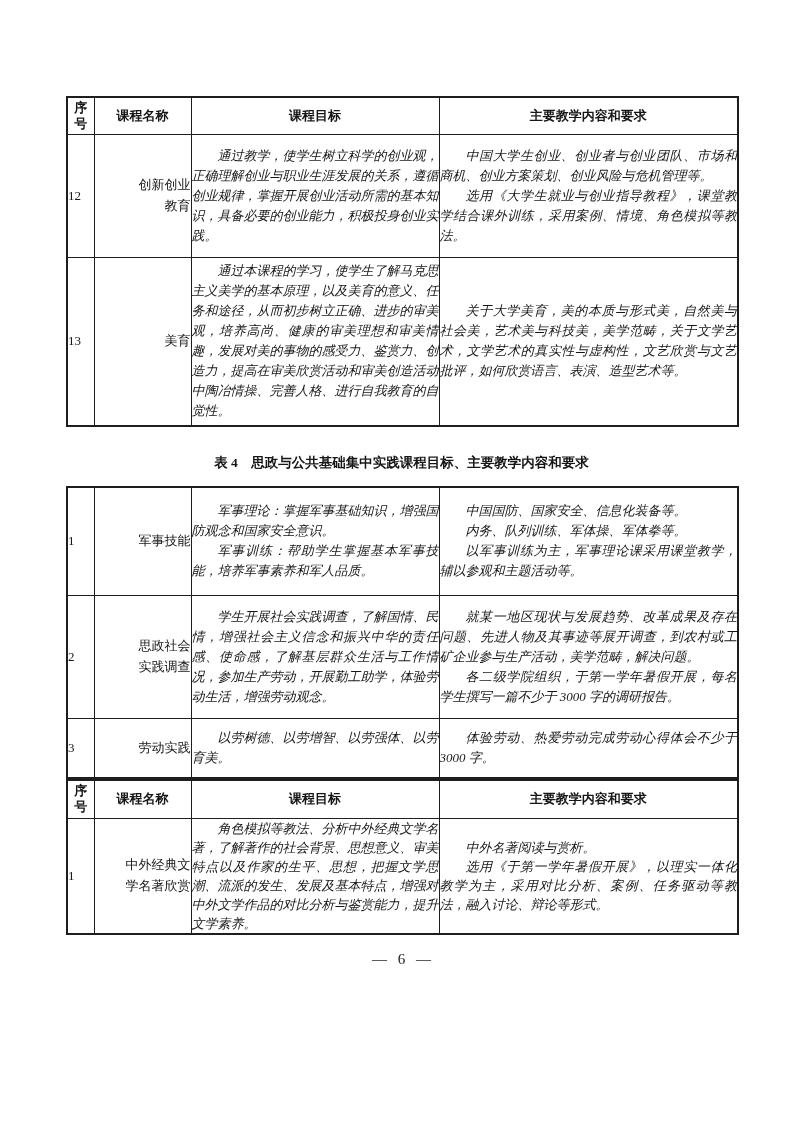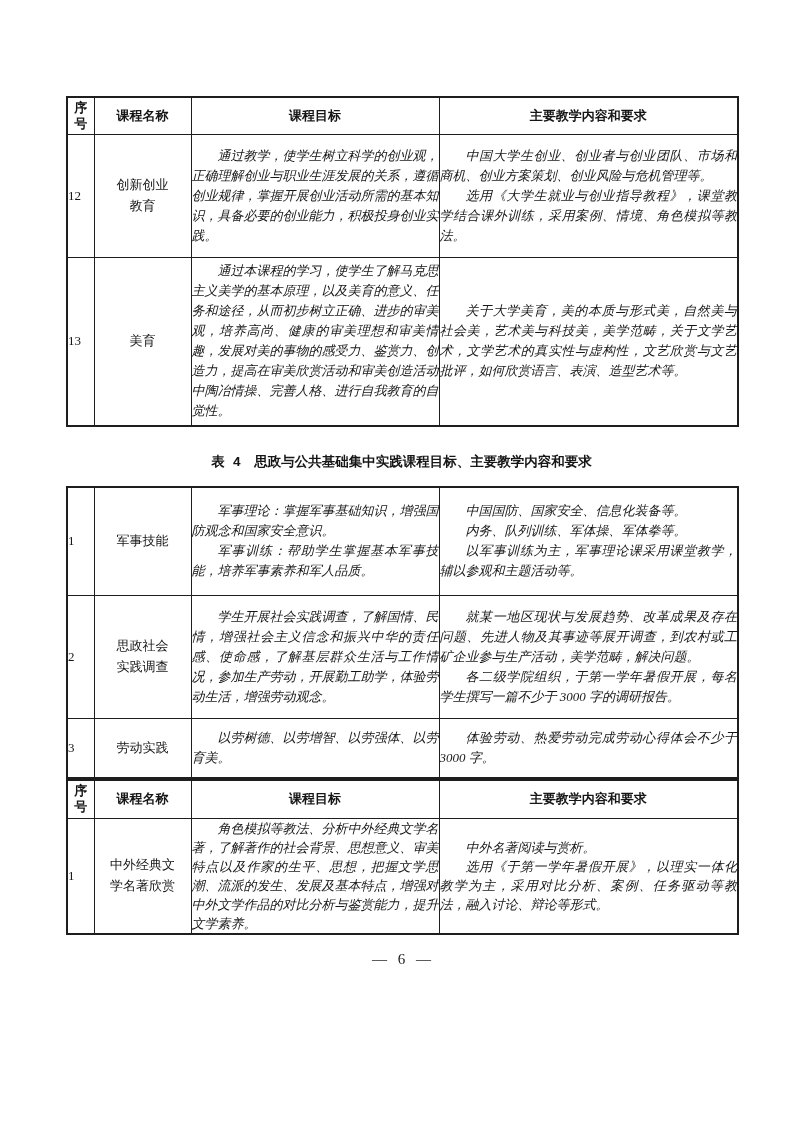--- a/index.html
+++ b/index.html
@@ -38,21 +38,21 @@
     text-align: center;
     line-height: 1.25;
   }
   th.hdr-stacked { white-space: pre-line; }
   th.hdr-oneline { white-space: nowrap; font-size: 12.5px; letter-spacing: -0.5px; }
   td.c-no {
     text-align: left;
     font-size: 13px;
   }
   td.c-name {
-    text-align: center;
+    text-align: right;
     font-size: 13px;
     white-space: pre-line;
     line-height: 1.55;
   }
   td.c-text { padding: 3px 5px; }
   td.c-text p {
     margin: 0;
     font-size: 13px;
     line-height: 20px;
     text-indent: 2em;
@@ -68,21 +68,21 @@
   .r-B2 { height: 123px; }
   .r-B3 { height: 60px; }
   .r-hC { height: 38px; }
   .r-C1 { height: 112px; }
   .table-caption {
     text-align: center;
     font-weight: bold;
     font-size: 13.5px;
     line-height: 19px;
   }
-  .caption-t4 { margin: 26px 0 14px 0; font-family: Liberation Mono, monospace; }
+  .caption-t4 { margin: 26px 0 14px 0; }
   .caption-t5 { margin: 22px 0 8px 0; }
   .page-footer {
     margin-top: 16px;
     text-align: center;
     font-size: 15px;
     word-spacing: 7px;
     color: #1b1b1b;
   }
 </style>
 </head>

